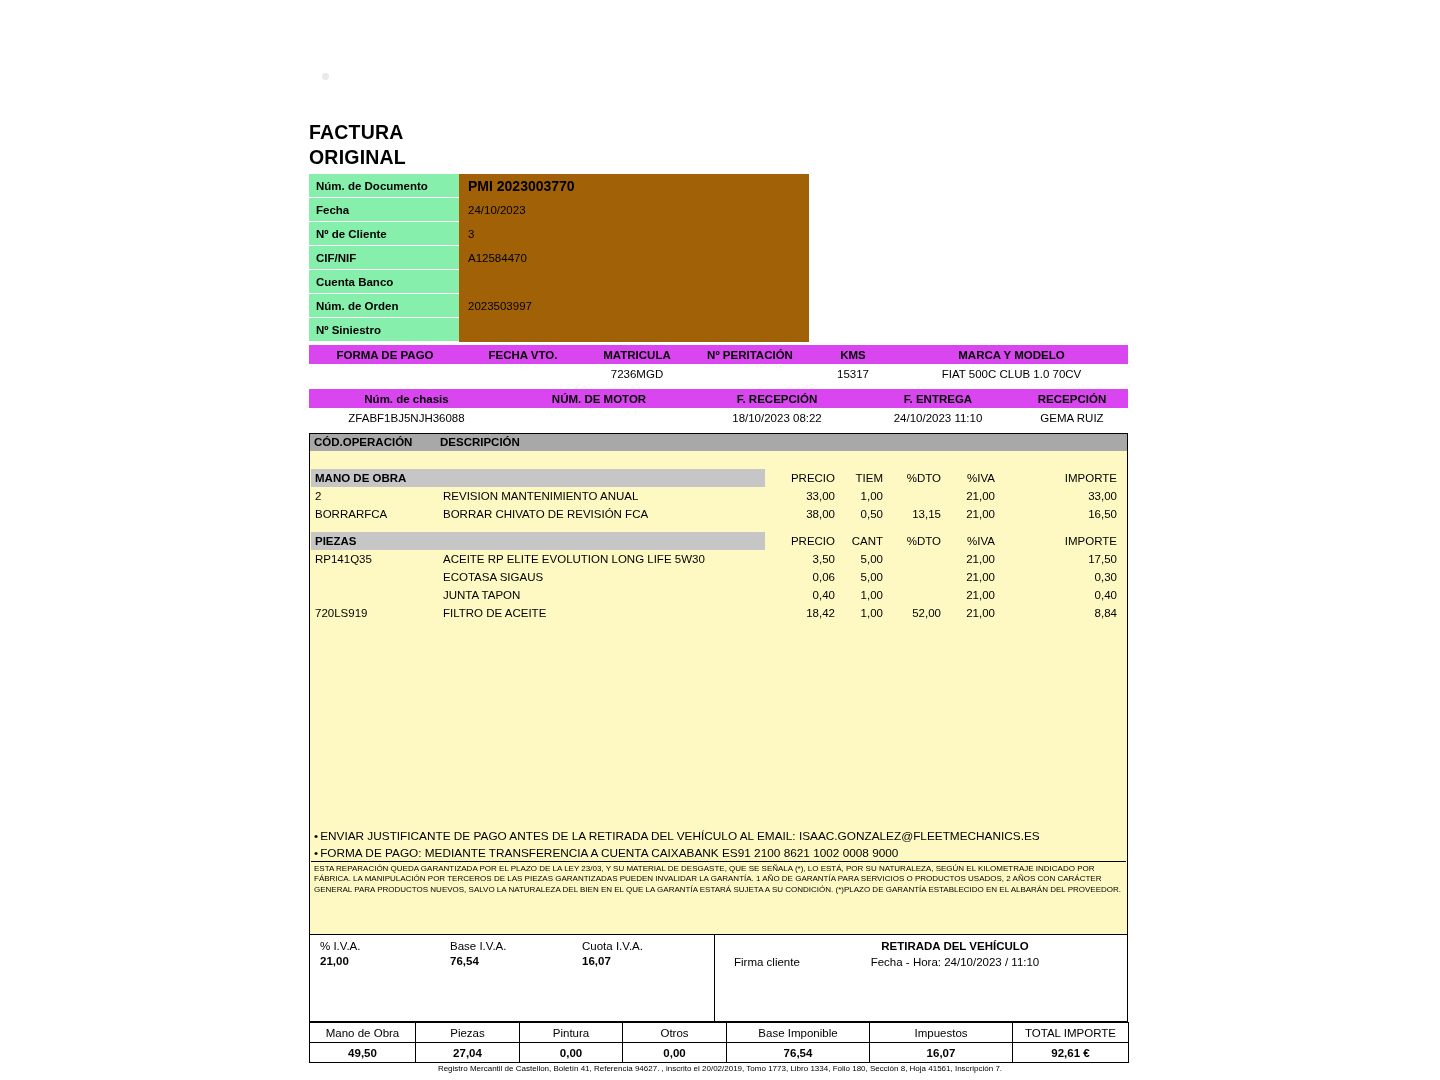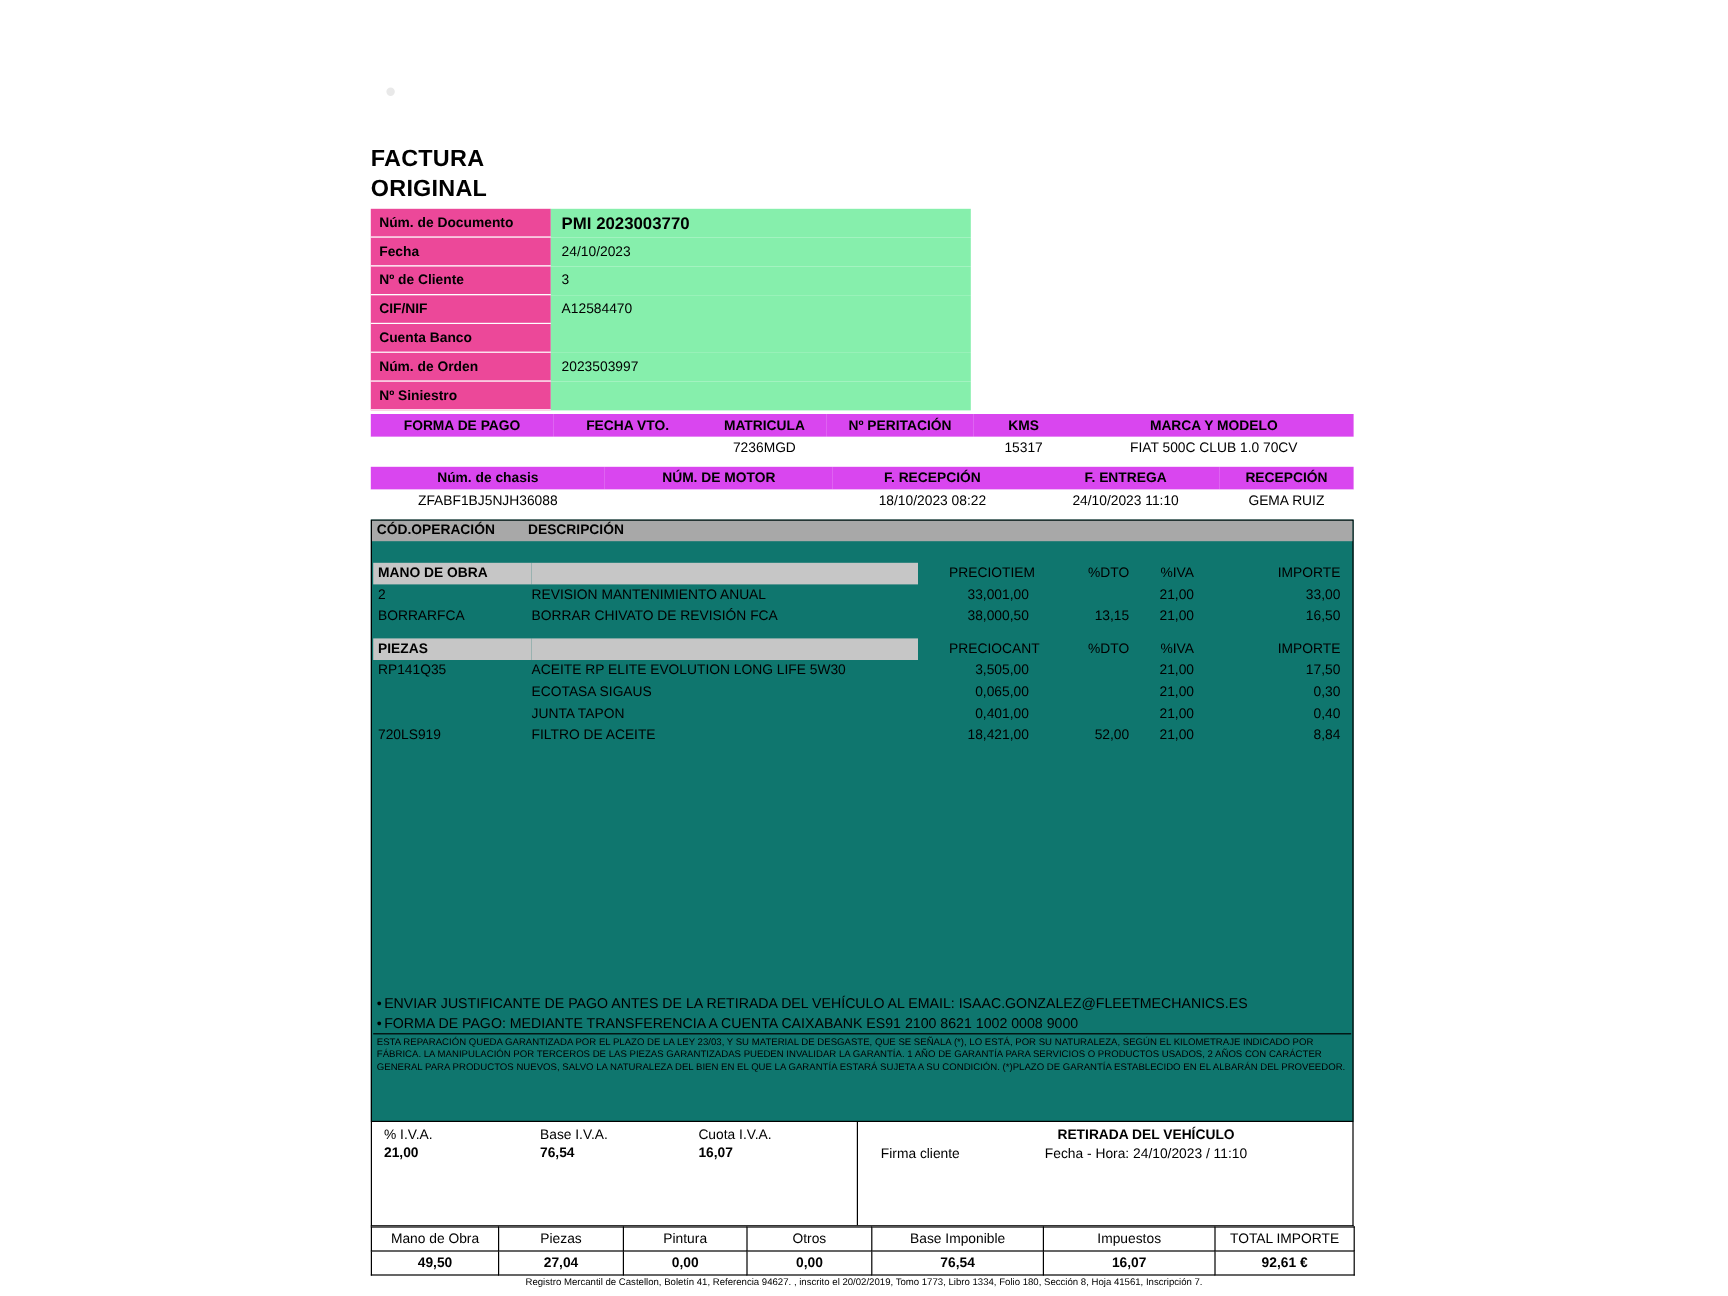--- a/index.html
+++ b/index.html
@@ -52,29 +52,29 @@
     border-collapse: collapse;
   }
   .info-table td {
     height: 23px;
     padding: 0;
     vertical-align: middle;
     font-size: 11.5px;
   }
   .info-table td.lbl {
     width: 143px;
-    background: #ec4899;
+    background: #86efac;
     font-weight: bold;
     padding-left: 7px;
     border-bottom: 1.5px solid #ffffff;
     white-space: nowrap;
   }
   .info-table td.val {
     padding-left: 9px;
-    background: #86efac;
+    background: #a16207;
     white-space: nowrap;
   }
   .info-table tr:first-child td.val {
     font-weight: bold;
     font-size: 14px;
   }
 
   
   .band {
     position: absolute;
@@ -105,21 +105,21 @@
   #band-chasis { top: 389px; }
 
   
   .body-box {
     position: absolute;
     left: 309px; top: 433px;
     width: 819px;
     height: 502px;
     border: 1.6px solid #000000;
     box-sizing: border-box;
-    background: #0f766e;
+    background: #fef9c3;
   }
   .cod-bar {
     position: absolute;
     left: 0; top: 0;
     width: 817px;
     height: 17px;
     background: #a8a8a8;
     font-size: 11.5px;
     font-weight: bold;
   }
@@ -137,21 +137,21 @@
   .items td {
     padding: 0;
     font-size: 11.5px;
     height: 18px;
     vertical-align: middle;
     white-space: nowrap;
   }
   .items td.code    { width: 128px; padding-left: 4px; }
   .items td.desc    { width: 322px; }
   .items td.precio  { width: 70px;  text-align: right; }
-  .items td.cant    { width: 48px;  padding-right: 3px; }
+  .items td.cant    { width: 48px;  text-align: right; padding-right: 3px; }
   .items td.dto     { width: 55px;  text-align: right; }
   .items td.iva     { width: 54px;  text-align: right; padding-right: 4px; }
   .items td.importe { width: 118px; text-align: right; padding-right: 12px; }
 
   .items tr.grp td.code {
     background: #c6c6c6;
     font-weight: bold;
   }
   .items tr.grp td.desc { background: #c6c6c6; }
   .items tr.grp td.precio,

